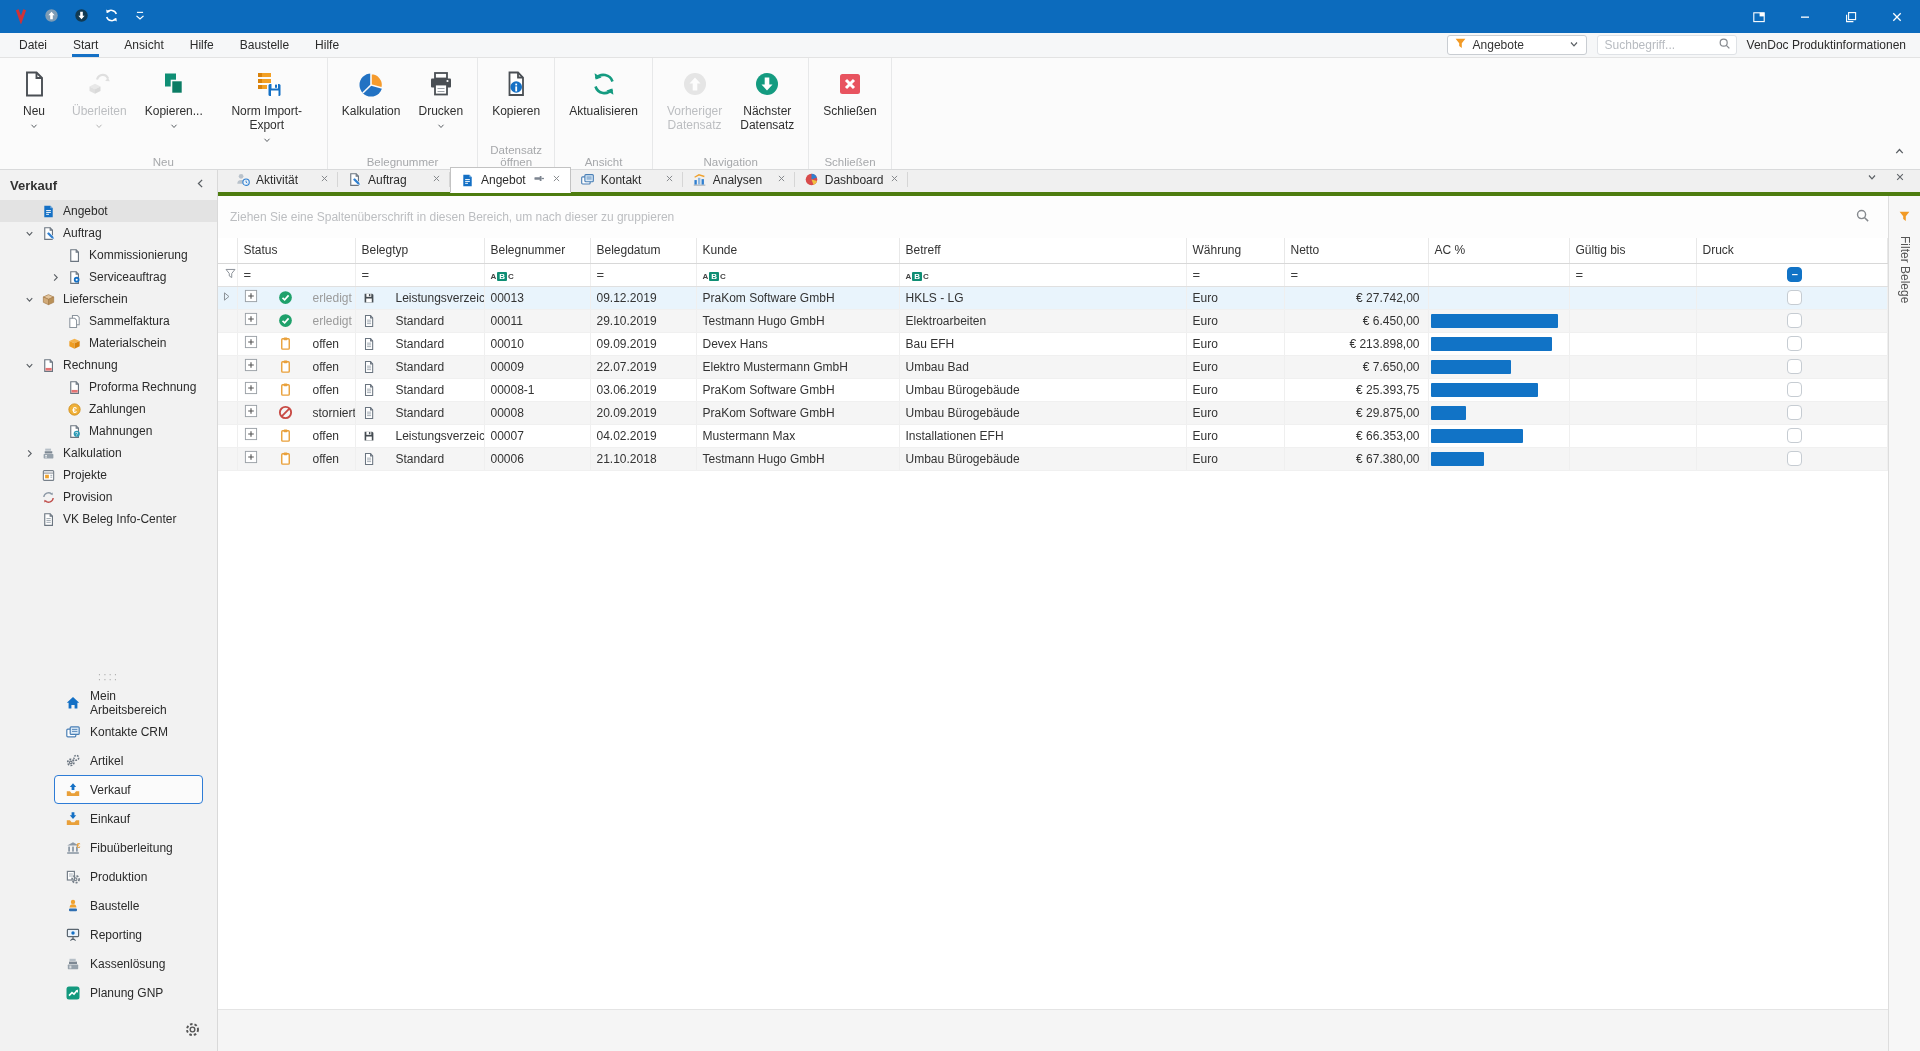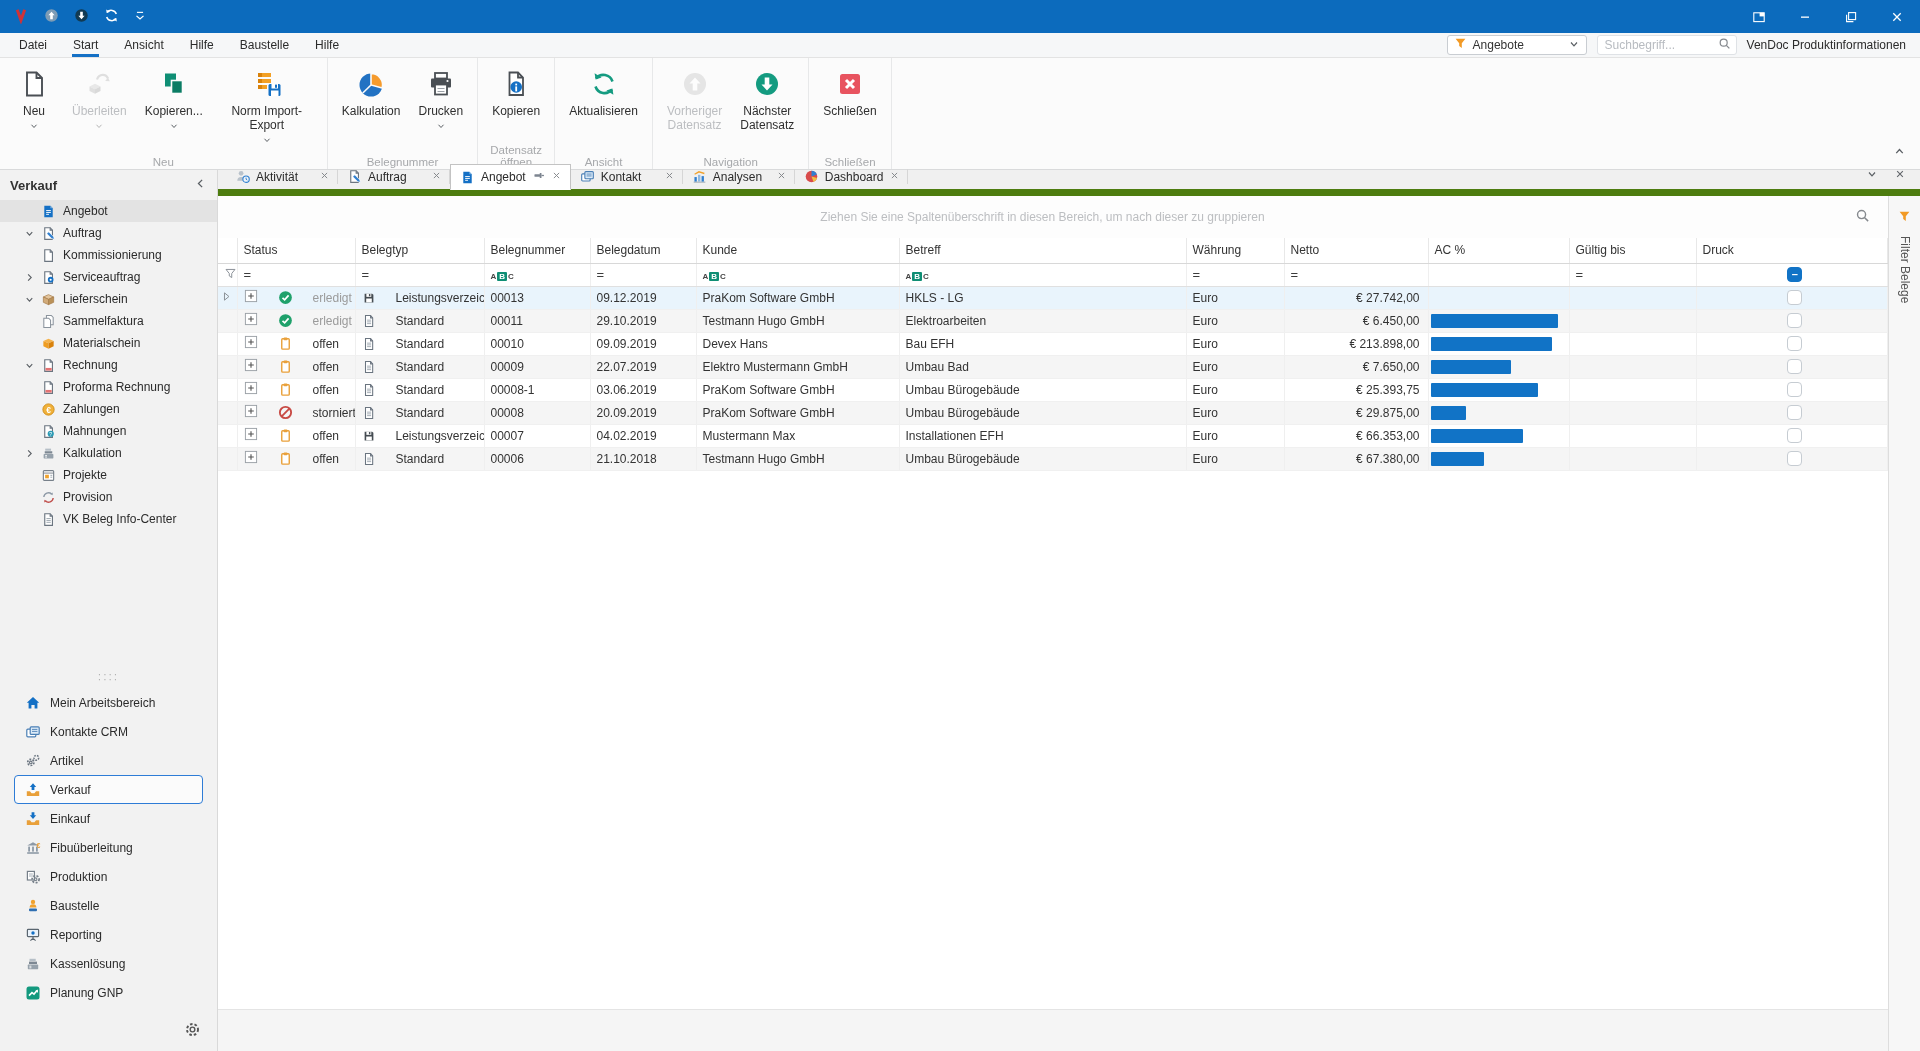--- a/index.html
+++ b/index.html
@@ -52,42 +52,42 @@
   
   .sidebar { width:218px; background:#f2f2f2; border-right:1px solid #d9d9d9; display:flex; flex-direction:column; flex:none; }
   .sidebar-header { height:30px; display:flex; align-items:center; padding:0 10px 0 10px; flex:none; }
   .sidebar-header .sbt { font-weight:bold; font-size:13px; flex:1; }
   .tree { flex:none; }
   .tree-item { height:22px; display:flex; align-items:center; }
   .tree-item .chev { width:18px; display:flex; justify-content:center; }
   .tree-item .ti-icon { width:20px; display:flex; justify-content:center; }
   .tree-item .ti-label { padding-left:5px; color:#2b2b2b; }
   .tree-item.lvl1 { padding-left:20px; }
-  .tree-item.lvl2 { padding-left:20px; }
+  .tree-item.lvl2 { padding-left:46px; }
   .tree-item.selected { background:#e3e3e3; }
   .grip { text-align:center; color:#ababab; font-size:10px; letter-spacing:2px; line-height:5px; padding:6px 0; flex:none; }
-  .nav { flex:none; padding-bottom:4px; }
+  .nav { flex:none; padding-bottom:4px;padding-left:40px; }
   .nav-item { height:29px; display:flex; align-items:center; gap:9px; padding:0 10px; margin:0 14px; border:1px solid transparent; }
   .nav-item .nv-label { color:#2b2b2b; }
   .nav-item.selected { background:#fbfbfb; border:1px solid #2e7cd6; border-radius:4px; }
   .sidebar-footer { flex:none; height:40px; display:flex; align-items:center; justify-content:flex-end; padding-right:16px; }
 
   
   .content { flex:1; display:flex; flex-direction:column; min-width:0; }
-  .tabstrip { height:26px; display:flex; align-items:flex-end; border-bottom:7px solid #4d7c0f; background:#f0f0f0; padding-left:8px; flex:none; }
+  .tabstrip { height:26px; display:flex; align-items:flex-end; border-bottom:4px solid #4d7c0f; background:#f0f0f0; padding-left:8px; flex:none; }
   .tab { height:25px; display:flex; align-items:center; gap:6px; padding:0 8px 0 9px; min-width:112px; position:relative; color:#2b2b2b; }
   .tab:not(.active)::after { content:""; position:absolute; right:0; top:5px; bottom:5px; width:1px; background:#d6d6d6; }
   .tab.active { background:#fff; border:1px solid #c3c3c3; border-bottom:1px solid #fff; margin-bottom:-1px; height:26px; }
   .tab .tlabel { flex:1; }
   .tab .tclose { opacity:.75; }
   .tabstrip-right { margin-left:auto; display:flex; align-items:center; gap:16px; padding:0 14px 6px 0; }
 
   .bodyrow { flex:1; display:flex; min-height:0; }
   .gridwrap { flex:1; background:#fff; display:flex; flex-direction:column; min-width:0; }
-  .grouppanel { height:42px; display:flex; align-items:center; padding:0 18px 0 12px; color:#bcbec1; background:#fdfdfd; flex:none;text-align:center; }
+  .grouppanel { height:42px; display:flex; align-items:center; padding:0 18px 0 12px; color:#bcbec1; background:#fdfdfd; flex:none; }
   .grouppanel .hint { flex:1; }
 
   table.grid { border-collapse:collapse; table-layout:fixed; width:100%; flex:none; }
   .grid th { height:25px; font-weight:normal; text-align:left; padding:0 0 0 6px; color:#333;
              border-bottom:1px solid #d8d8d8; border-right:1px solid #e8e8e8; background:#fff; }
   .grid td { height:23px; padding:0 0 0 6px; border-right:1px solid #efefef; border-bottom:1px solid #f0f0f0; overflow:hidden; white-space:nowrap; }
   .grid tr.filterrow td { border-bottom:1px solid #e0e0e0; background:#fff; }
   .grid tr.datarow.alt td { background:#f5f5f5; }
   .grid tr.datarow.sel td { background:#e9f4fc; }
   .cellflex { display:flex; align-items:center; gap:20px; }

